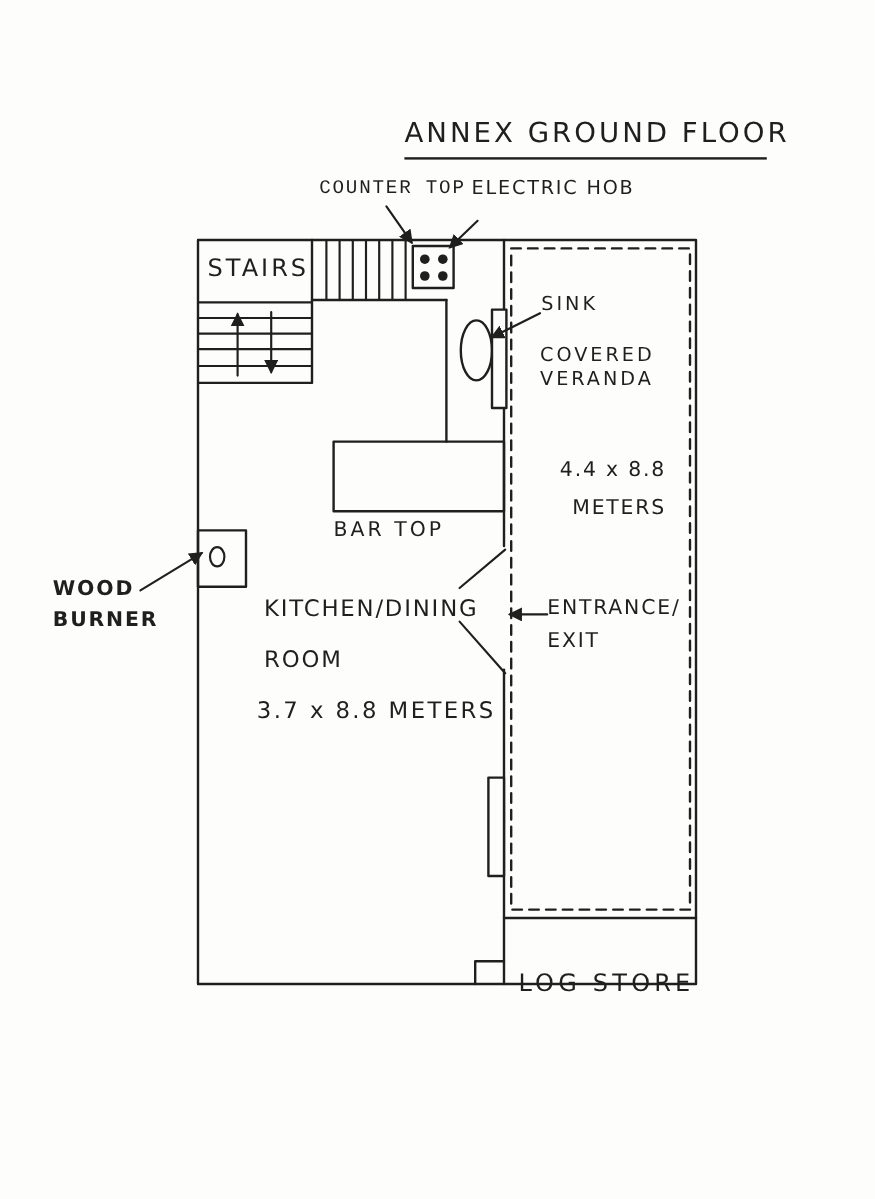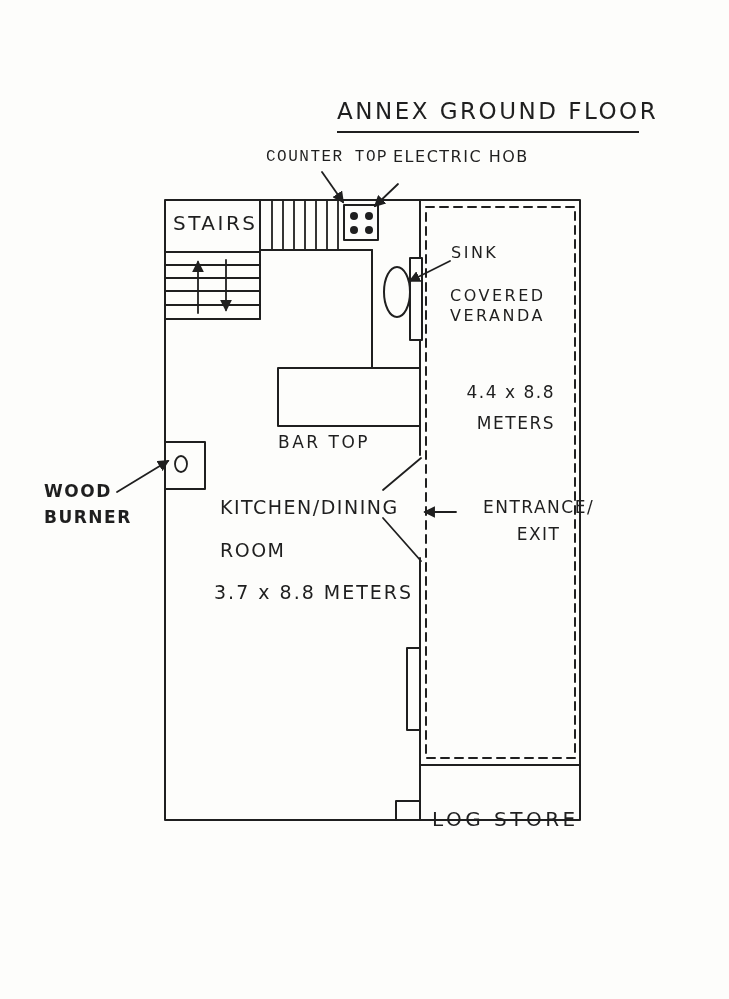--- a/index.html
+++ b/index.html
@@ -155,20 +155,20 @@
 METERS</div>
 
   <div class="label" style="left:278px;top:385px;width:142px;text-align:left;font-size:17px;letter-spacing:2.5px;margin-top:44px;">BAR TOP</div>
 
   <div class="label" style="left:44px;top:478px;font-size:17px;line-height:26px;font-weight:bold;">WOOD
 BURNER</div>
 
   <div class="label" style="left:220px;top:486px;width:182px;text-align:left;font-size:19px;line-height:43px;">KITCHEN/DINING
 ROOM</div>
 
-  <div class="label" style="left:483px;top:494px;font-size:17px;line-height:27px;text-align:center;">ENTRANCE/
+  <div class="label" style="left:456px;top:494px;font-size:17px;line-height:27px;">ENTRANCE/
 EXIT</div>
 
   <div class="label" style="left:214px;top:578px;font-size:19px;letter-spacing:2px;">3.7 x 8.8 METERS</div>
 
   <div class="label" style="left:432px;top:768px;font-size:20px;letter-spacing:3.5px;margin-top:36px;">LOG STORE</div>
 
 </div>
 
 </body></html>

